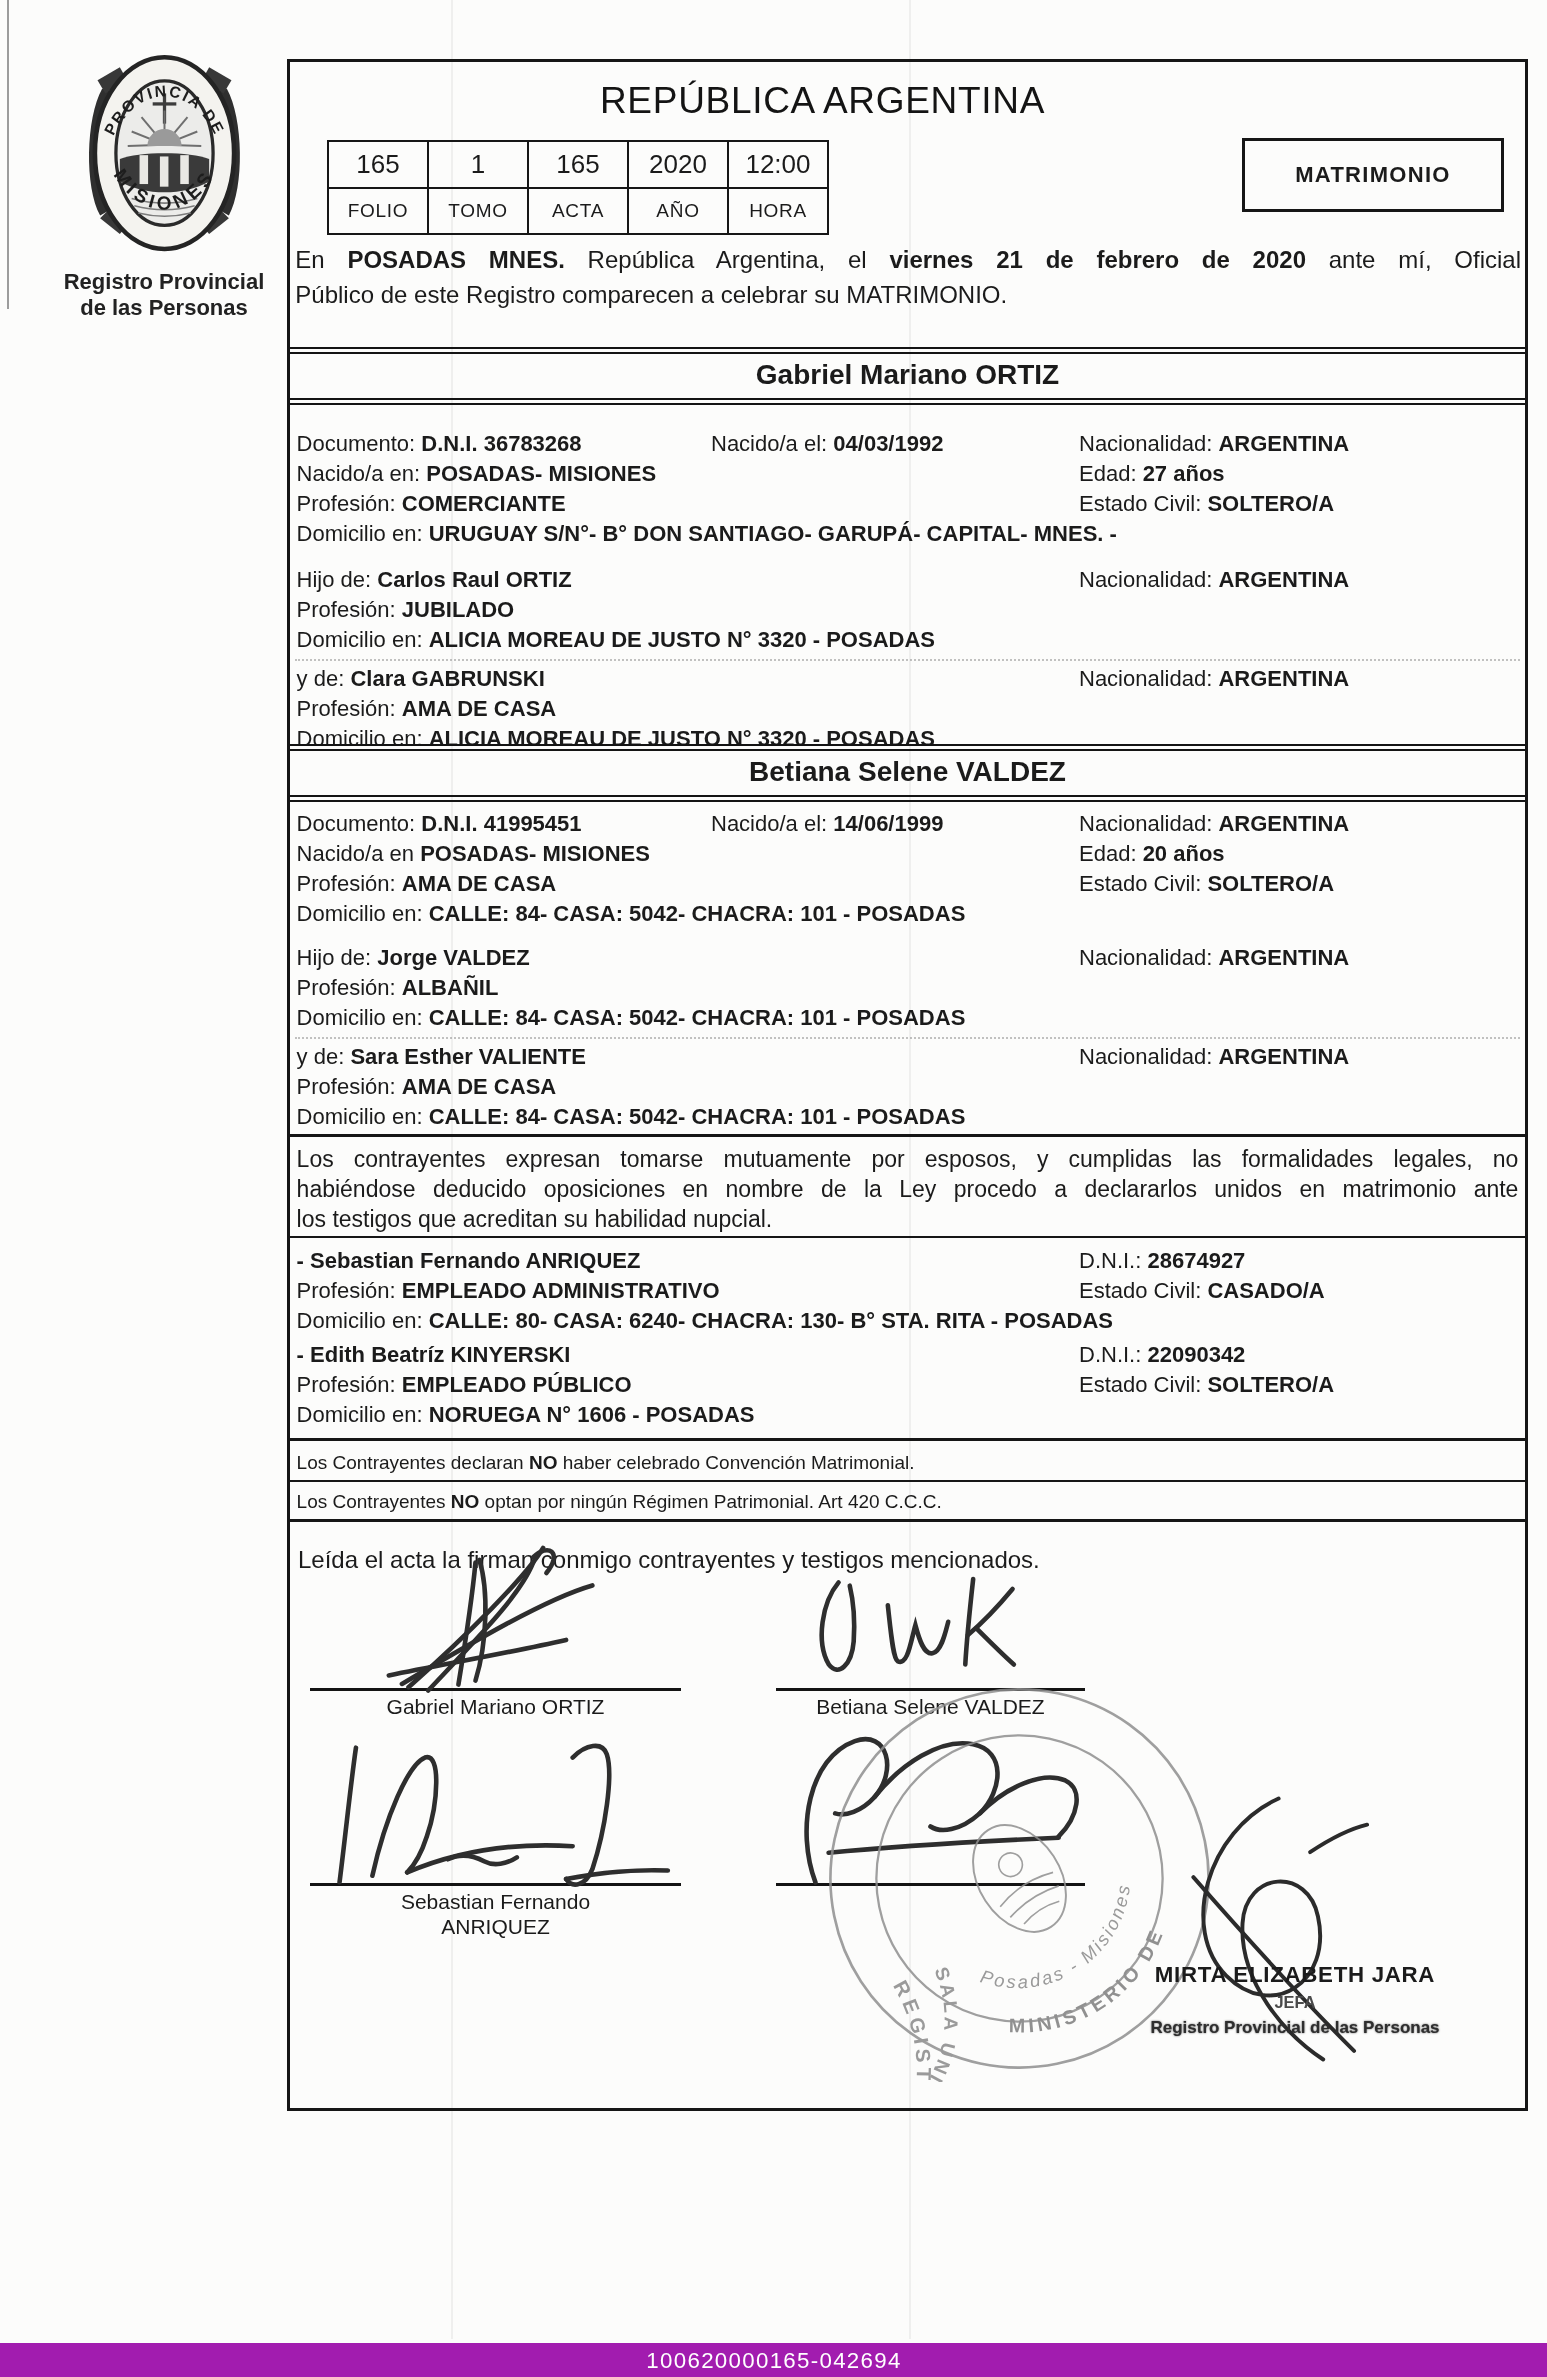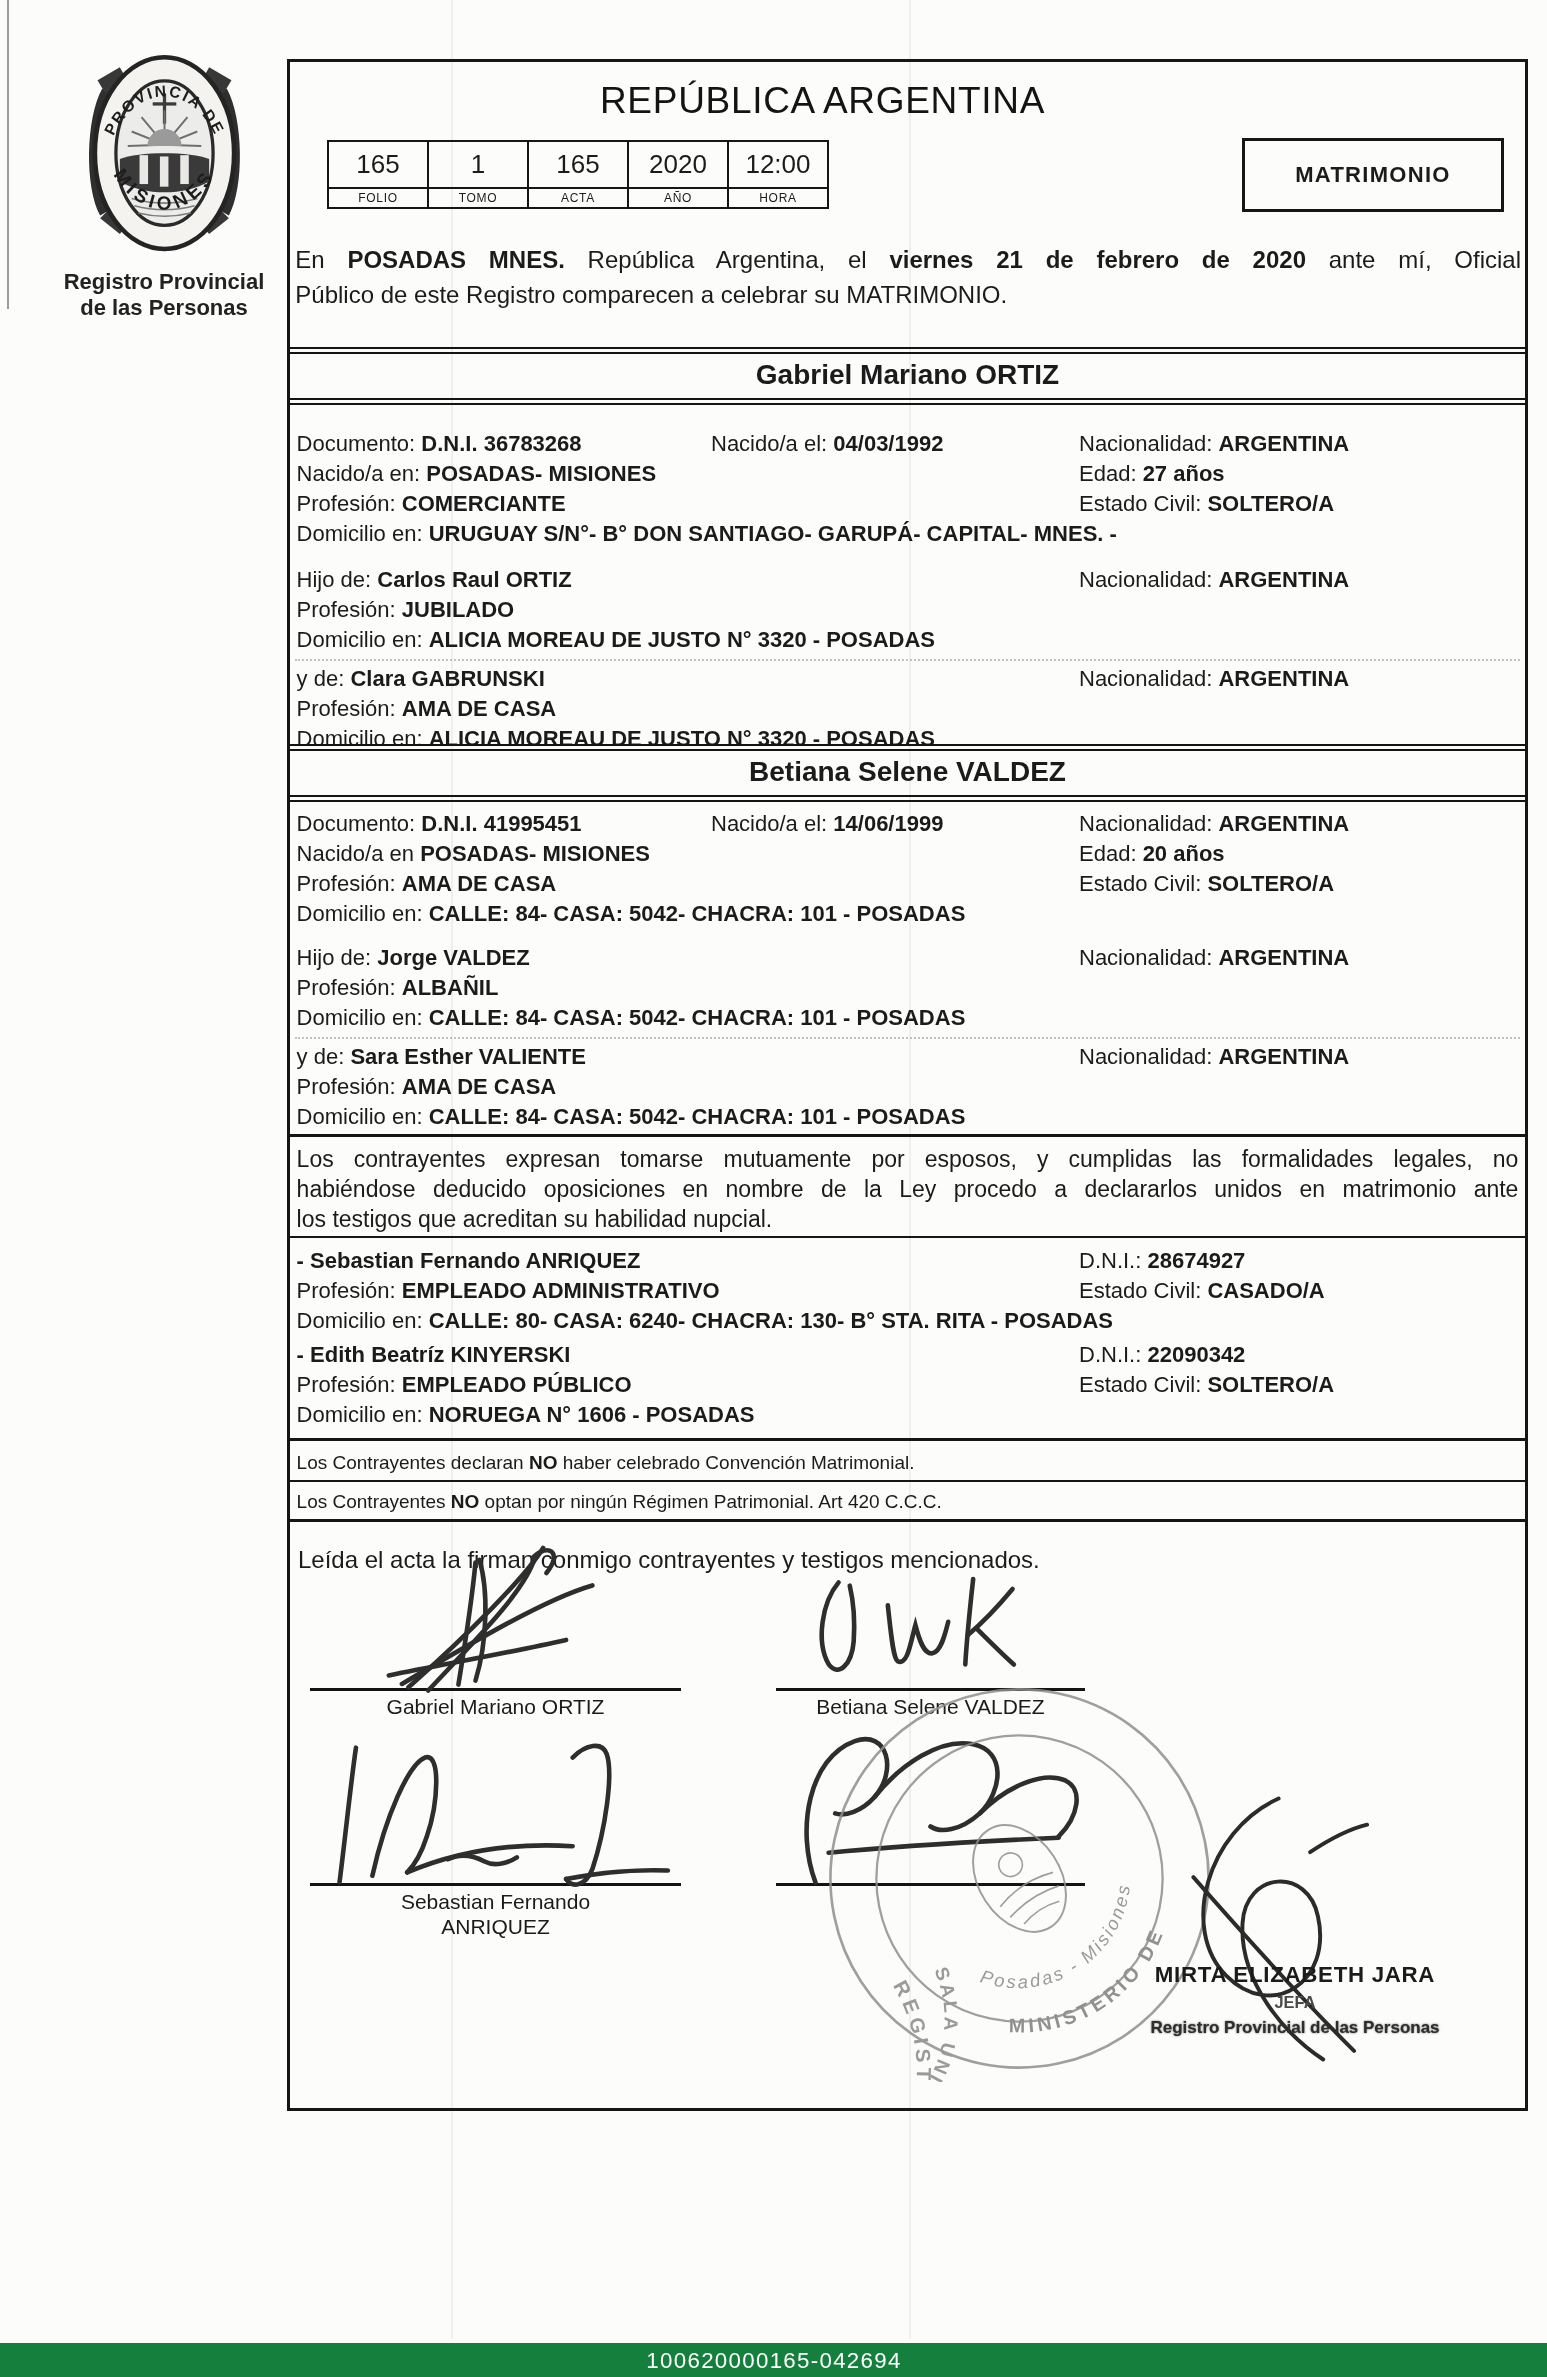--- a/index.html
+++ b/index.html
@@ -16,21 +16,21 @@
   .logo-caption { margin-top:4px; font-size:22px; font-weight:bold; line-height:26px; color:#222; }
 
   
   .main-box { position:absolute; left:287px; top:59px; width:1241px; height:2052px; border:3.3px solid #161616; }
 
   .sec-head-area { position:relative; height:285px; }
   .doc-title { position:absolute; left:0; top:18.4px; width:1065px; text-align:center; font-size:37px; letter-spacing:0.7px; color:#141414; }
   .reg-table { position:absolute; left:37px; top:78px; border-collapse:collapse; }
   .reg-table td { border:2.6px solid #161616; text-align:center; padding:0; }
   .reg-table .vals td { width:100px; height:47px; font-size:26px; }
-  .reg-table .labs td { height:20px; font-size:12px; letter-spacing:0.7px;border-radius:11px; }
+  .reg-table .labs td { height:46px; font-size:19px; letter-spacing:0.7px;border-radius:11px; }
   .type-box { position:absolute; left:952px; top:76px; width:262px; height:74px; border:3.3px solid #161616; text-align:center; line-height:67px; font-size:22px; letter-spacing:1.3px;font-weight:bold; }
   .intro { position:absolute; left:5.3px; right:4px; top:180px; font-size:24px; line-height:35px; }
   .intro .jl { text-align:justify; text-align-last:justify; display:block; }
   .b { font-weight:bold; }
 
   .person-hdr { height:58px; border-top:7.2px double #141414; border-bottom:7.2px double #141414; text-align:center; font-size:28px; font-weight:bold; line-height:42px; }
 
   .details { overflow:hidden; }
   .det-ortiz { height:339px; padding-top:24px; }
   .det-valdez { height:332px; padding-top:6.6px; }
@@ -61,21 +61,21 @@
   .siglabel { margin-top:2.6px; font-size:21px; line-height:25px; }
 
   .official { position:absolute; left:821px; top:440px; width:368px; text-align:center; }
   .official .oname { font-size:22.3px; font-weight:bold; letter-spacing:0.7px; }
   .official .otitle { margin-top:5.3px; font-size:16.4px; font-weight:bold; color:#4a4a4a; }
   .official .oorg { margin-top:5.3px; font-size:17px; font-weight:bold; color:#2e2e2e; text-shadow:0 0 2px rgba(40,40,40,.8); }
 
   .stamp { position:absolute; left:526px; top:153px; opacity:.85; }
   .jara-scr { position:absolute; left:864px; top:237px; pointer-events:none; }
 
-  .footer-bar { position:absolute; left:0; top:2343px; width:1548px; height:35px; background:#15803d; text-align:center; }
+  .footer-bar { position:absolute; left:0; top:2343px; width:1548px; height:35px; background:#a21caf; text-align:center; }
   .footer-bar span { color:#fff; font-size:22.3px; line-height:35px; letter-spacing:1.3px; }
 
   svg text { font-family:"Liberation Sans", sans-serif; }
 </style>
 </head>
 <body>
 
 <div class="page">
 
   <div class="scanline" style="left:451px"></div>

